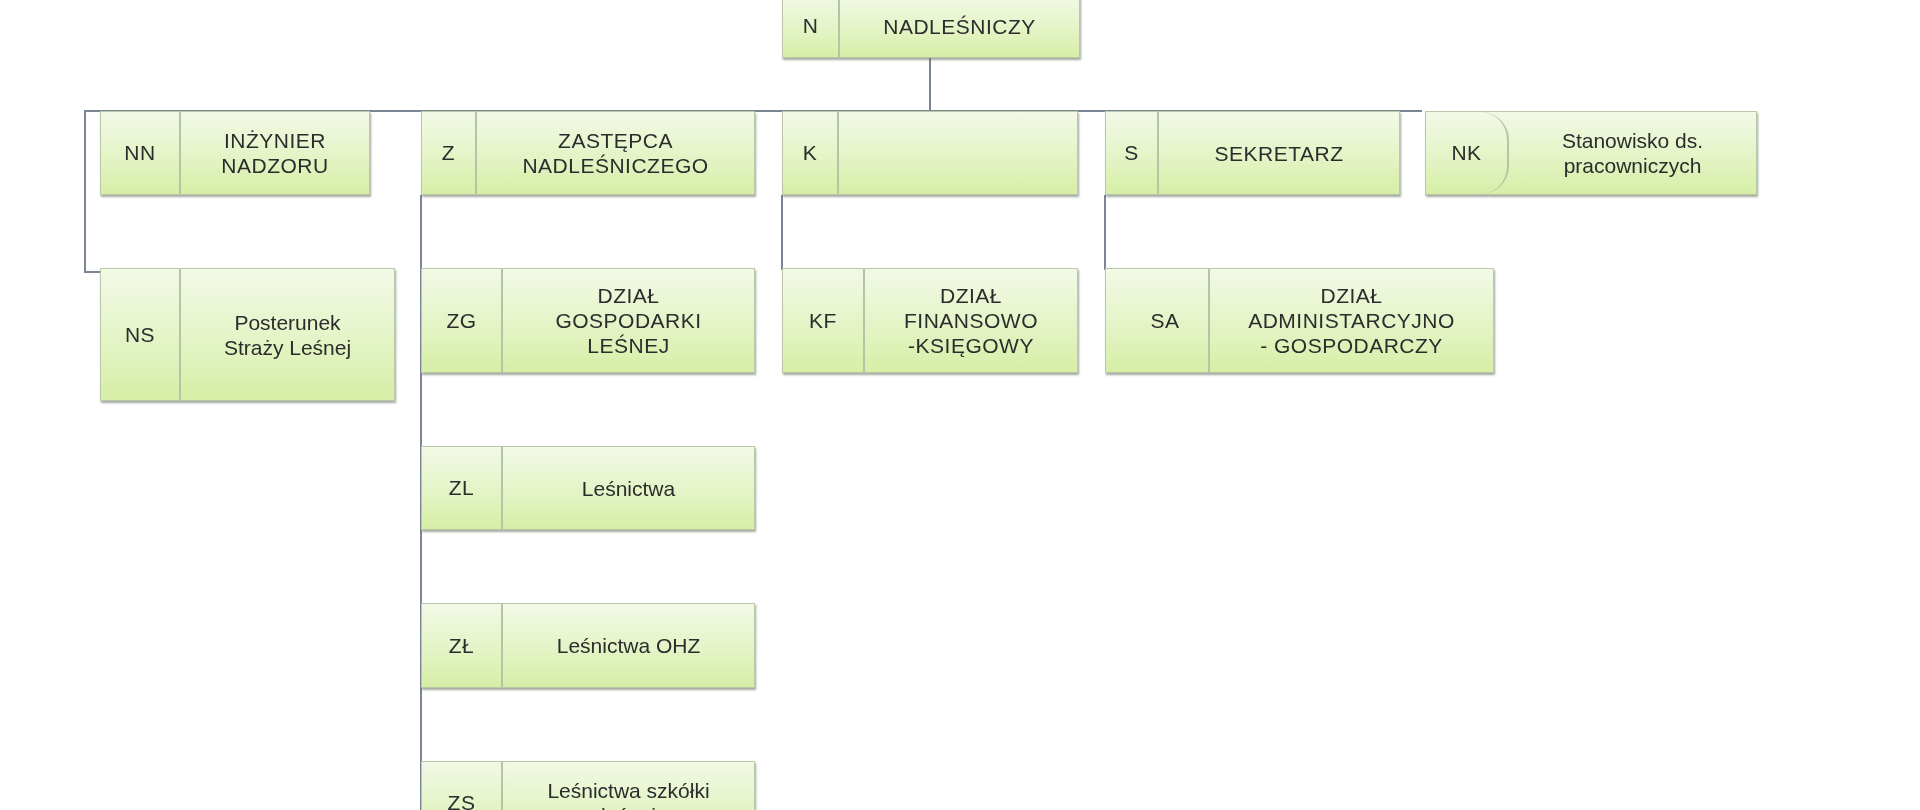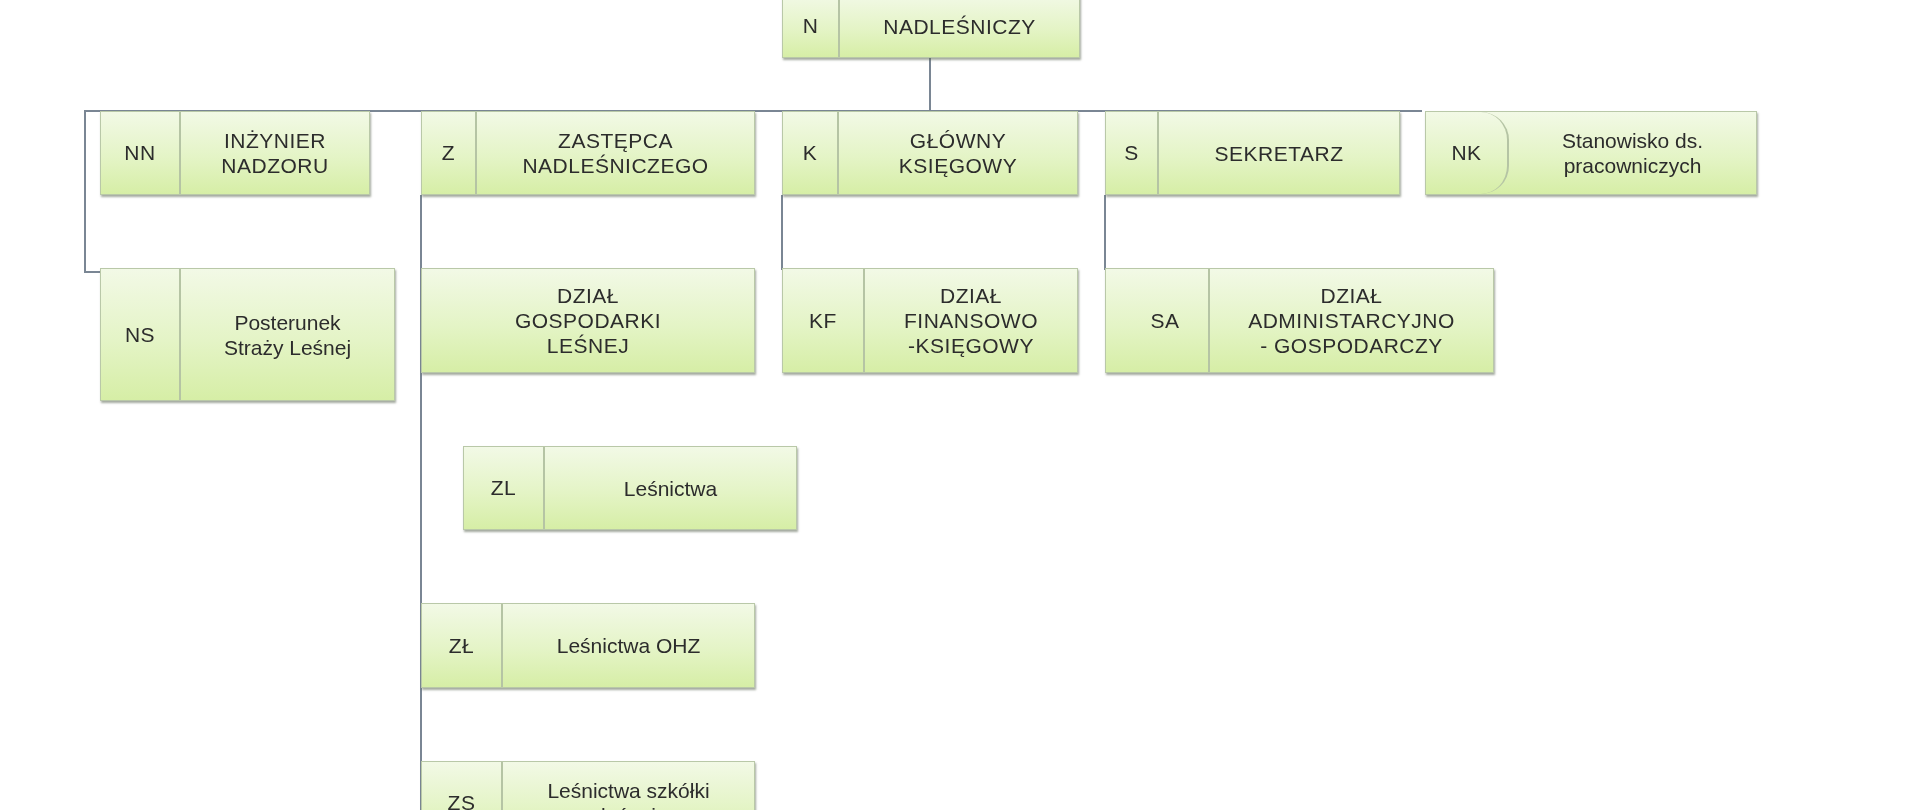--- a/index.html
+++ b/index.html
@@ -58,57 +58,56 @@
   <div class="label upper">INŻYNIER
 NADZORU</div>
 </div>
 <div class="box" style="left:421px; top:111px; width:334px; height:84px;">
   <div class="code" style="width:55px;">Z</div>
   <div class="label upper">ZASTĘPCA
 NADLEŚNICZEGO</div>
 </div>
 <div class="box" style="left:782px; top:111px; width:296px; height:84px;">
   <div class="code" style="width:56px;">K</div>
-  <div class="label upper">GŁÓWNY
-KSIĘGOWY</div>
 </div>
 <div class="box" style="left:1105px; top:111px; width:295px; height:84px;">
   <div class="code" style="width:53px;">S</div>
   <div class="label upper">SEKRETARZ</div>
 </div>
 <div class="box" style="left:1425px; top:111px; width:332px; height:84px;">
   <div class="code" style="width:83px;border-radius:28px;">NK</div>
   <div class="label">Stanowisko ds.
 pracowniczych</div>
 </div>
 
 <div class="box" style="left:100px; top:268px; width:295px; height:133px;">
   <div class="code" style="width:80px;">NS</div>
   <div class="label">Posterunek
 Straży Leśnej</div>
 </div>
 <div class="box" style="left:421px; top:268px; width:334px; height:105px;">
+  <div class="code" style="width:81px;">ZG</div>
   <div class="label upper">DZIAŁ
 GOSPODARKI
 LEŚNEJ</div>
 </div>
 <div class="box" style="left:782px; top:268px; width:296px; height:105px;">
   <div class="code" style="width:82px;">KF</div>
   <div class="label upper">DZIAŁ
 FINANSOWO
 -KSIĘGOWY</div>
 </div>
 <div class="box" style="left:1105px; top:268px; width:389px; height:105px;">
   <div class="code" style="width:88px;margin-left:16px;">SA</div>
   <div class="label upper">DZIAŁ
 ADMINISTARCYJNO
 - GOSPODARCZY</div>
 </div>
 
-<div class="box" style="left:421px; top:446px; width:334px; height:84px;margin-left:42px;">
+<div class="box" style="left:421px; top:446px; width:334px; height:84px;">
   <div class="code" style="width:81px;">ZL</div>
   <div class="label">Leśnictwa</div>
 </div>
 <div class="box" style="left:421px; top:603px; width:334px; height:85px;">
   <div class="code" style="width:81px;">ZŁ</div>
   <div class="label">Leśnictwa OHZ</div>
 </div>
 <div class="box" style="left:421px; top:761px; width:334px; height:84px;">
   <div class="code" style="width:81px;">ZS</div>
   <div class="label">Leśnictwa szkółki

